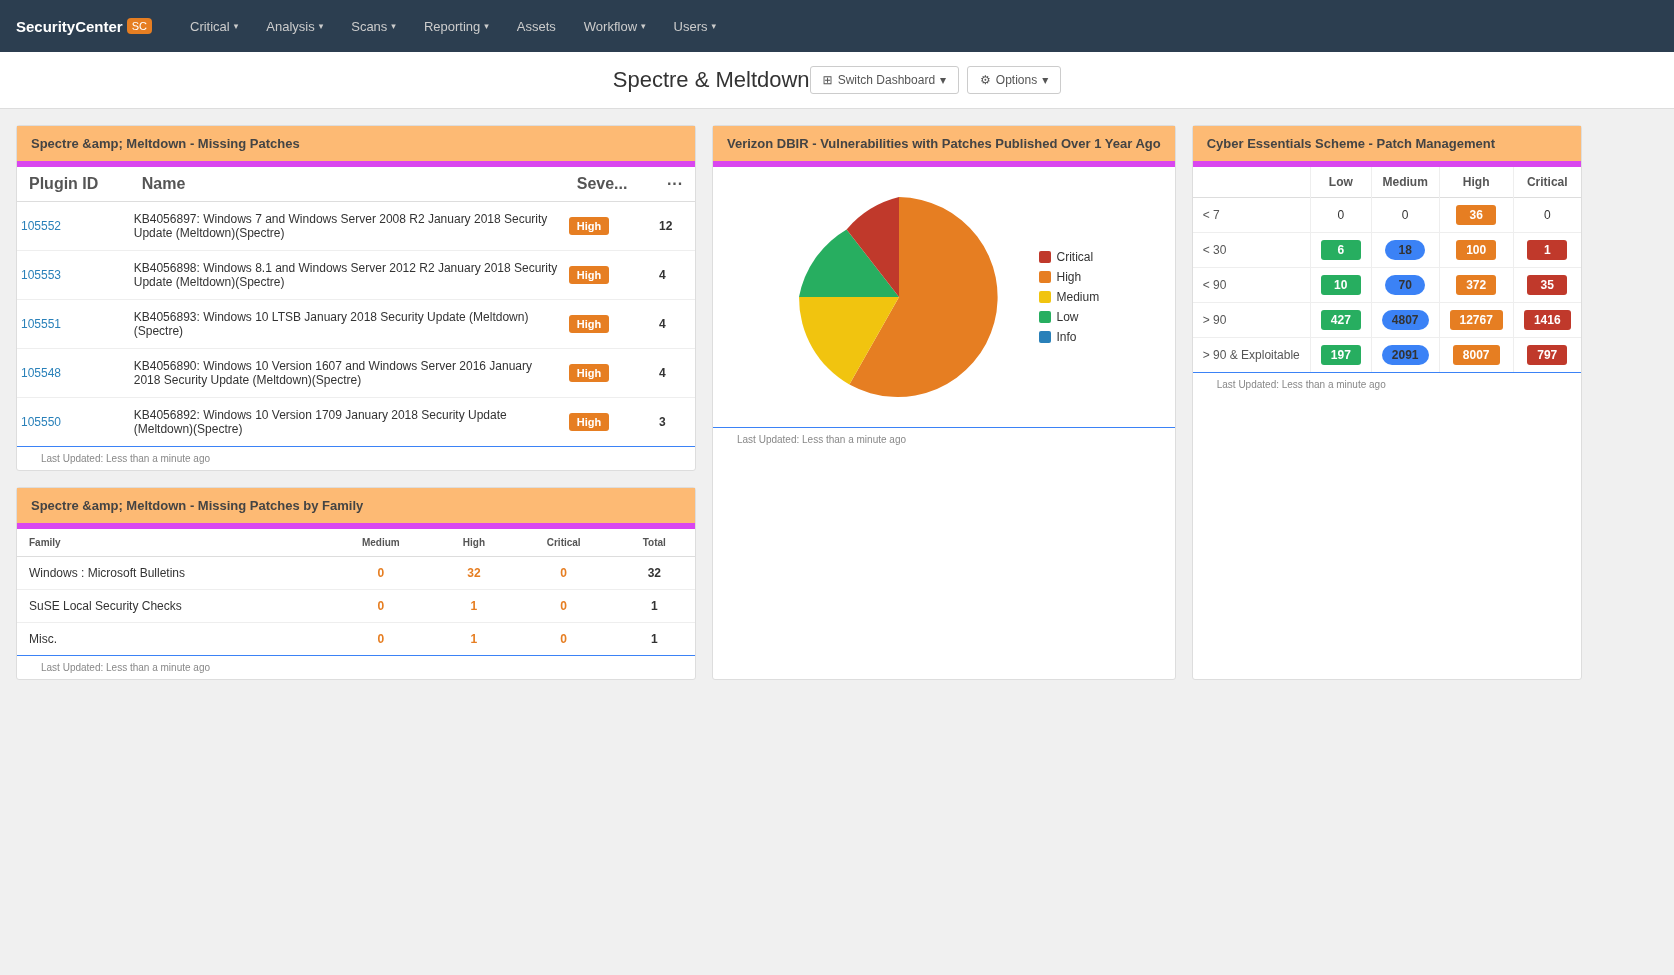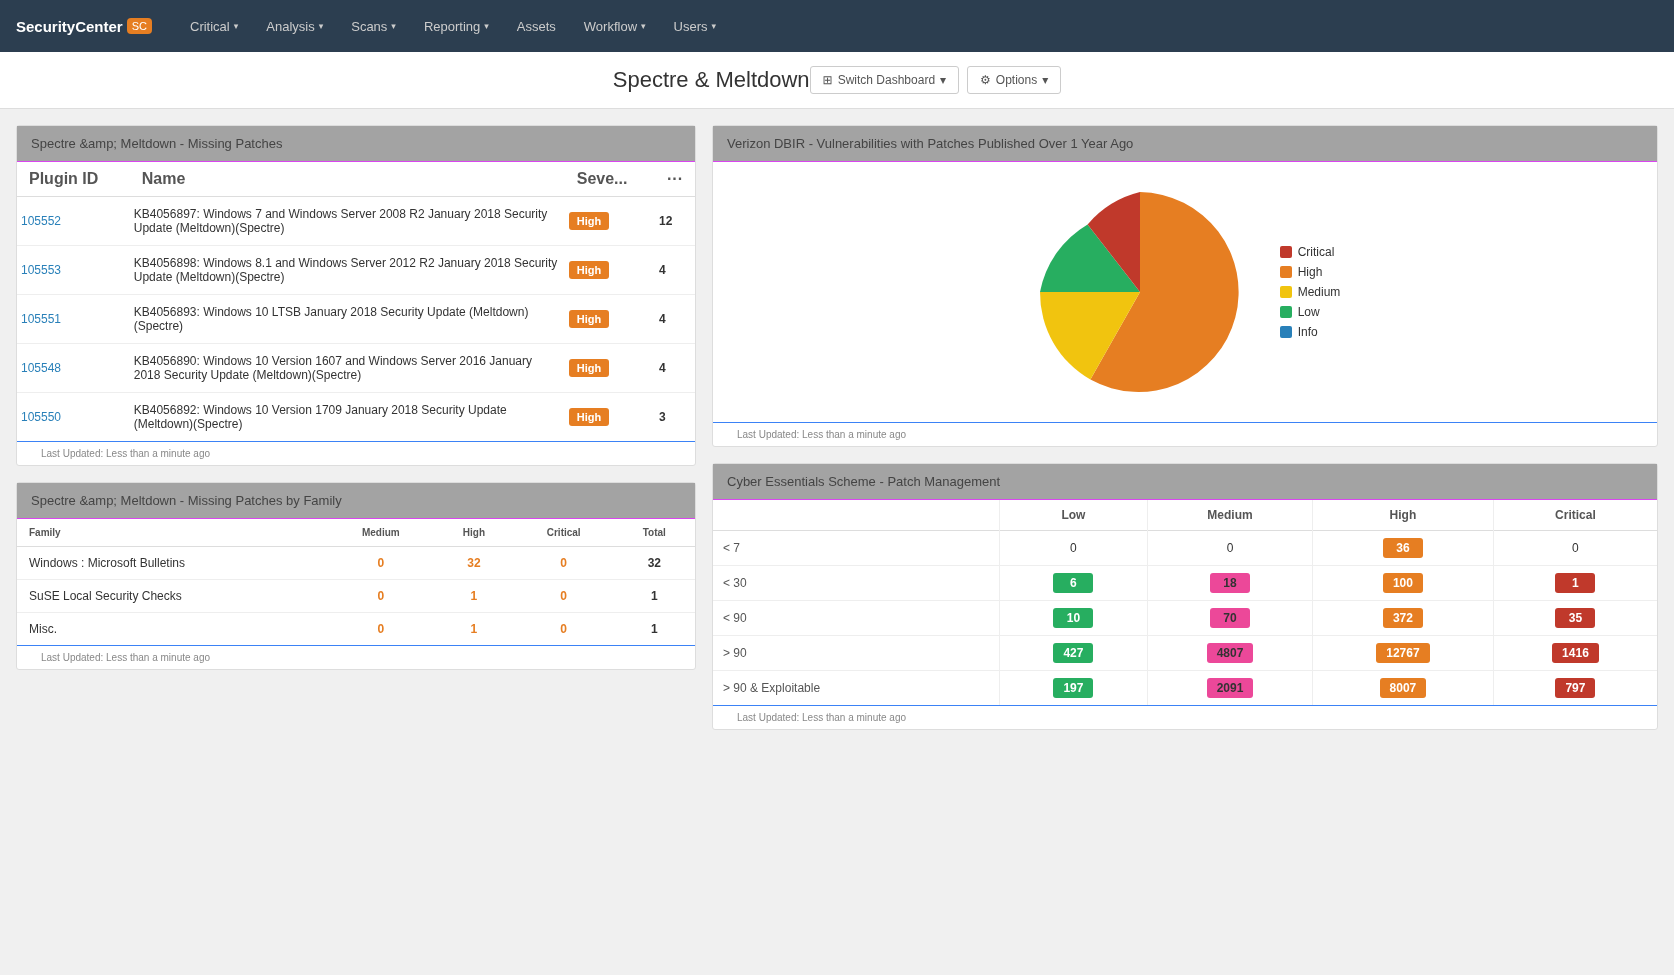--- a/index.html
+++ b/index.html
@@ -72,35 +72,35 @@
       color: #555;
     }
 
     
     .main-content {
       padding: 16px;
       display: flex;
       gap: 16px;
     }
     .left-col { flex: 0 0 680px; display: flex; flex-direction: column; gap: 16px; }
-    .right-col { flex: 1; display: flex; flex-direction: column; gap: 16px; }
+    .right-col { flex: 1; display: flex; flex-direction: row; gap: 16px; }
 
     
     .panel {
       background: #fff;
       border: 1px solid #ddd;
       border-radius: 3px;
     }
     .panel-header {
       padding: 10px 14px;
-      border-bottom: 1px solid #d946ef;
+      border-bottom: 6px solid #d946ef;
       font-size: 13px;
-      font-weight: 400;
+      font-weight: 700;
       color: #444;
-      background: #a3a3a3;
+      background: #fdba74;
     }
     .panel-body { padding: 0; }
     .panel-footer {
       padding: 6px 24px;
       font-size: 10px;
       color: #888;
       border-top: 1px solid #3b82f6;
     }
 
     
@@ -189,21 +189,21 @@
     .cell-value {
       display: inline-block;
       padding: 3px 10px;
       border-radius: 3px;
       font-weight: 600;
       color: #fff;
       min-width: 40px;
       text-align: center;
     }
     .cell-green { background: #27ae60; }
-    .cell-yellow { background: #ec4899; color: #333; }
+    .cell-yellow { background: #3b82f6; color: #333; border-radius: 10px; }
     .cell-orange { background: #e67e22; }
     .cell-red { background: #c0392b; }
     .cell-empty { background: transparent; color: #333; font-weight: normal; }
     .panel-scroll { position: relative; overflow: hidden; }
   </style>
 </head>
 <body>
 
 <nav class="navbar">
   <div class="navbar-brand">

